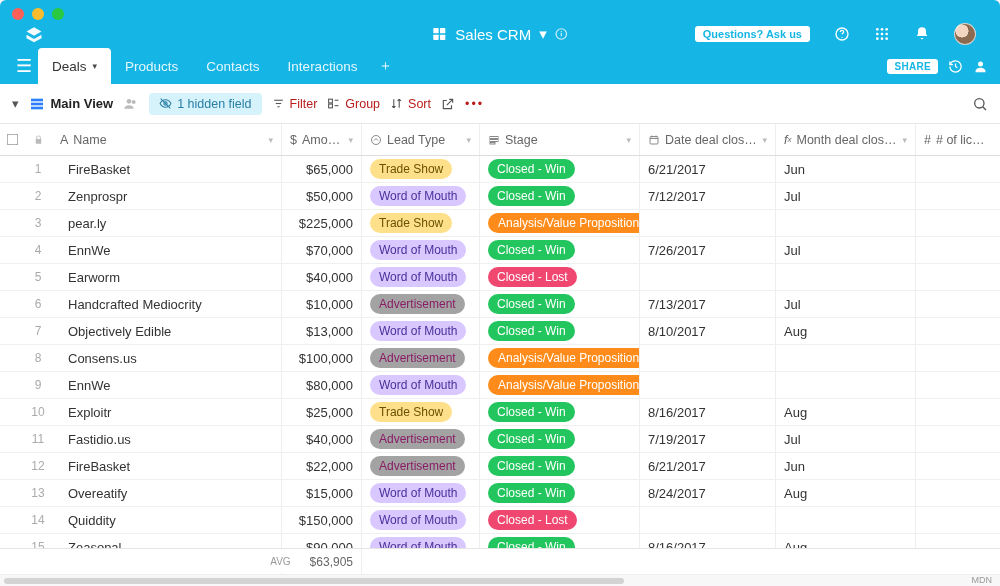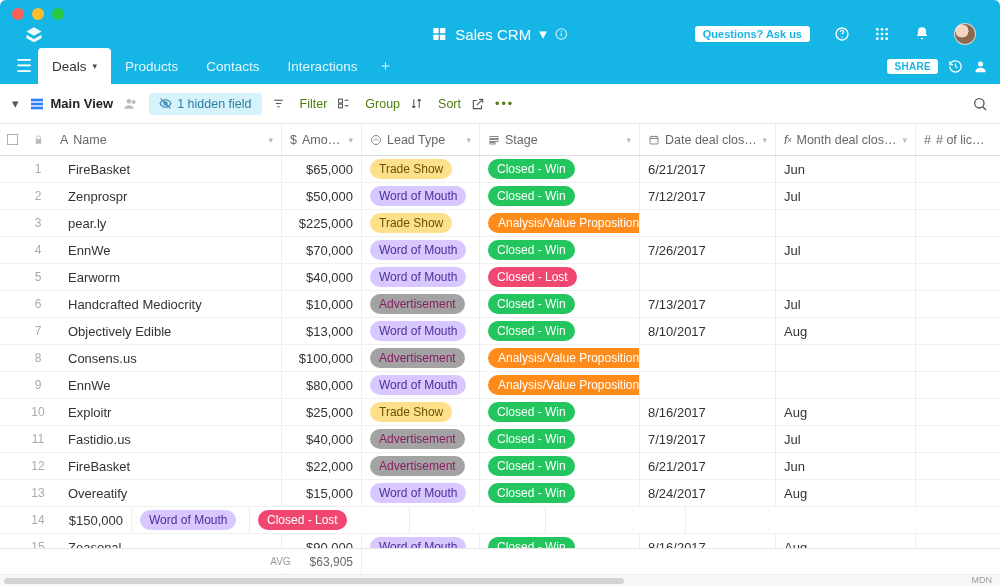--- a/index.html
+++ b/index.html
@@ -19,21 +19,21 @@
   .tab { padding: 0 14px; height: 36px; display: flex; align-items: center; gap: 6px; color: #e4f6fd; font-size: 13.5px; cursor: pointer; }
   .tab.active { background: #fff; color: #333; border-radius: 4px 4px 0 0; font-weight: 500; }
   .tab .caret { font-size: 9px; opacity: .9; }
   .addtab { width: 28px; text-align: center; font-size: 14px; color: #e4f6fd; }
   .tabs-right { margin-left: auto; display: flex; align-items: center; gap: 10px; padding-right: 12px; }
   .share { background: #fff; color: #15b6e5; font-size: 10px; font-weight: 700; padding: 2px 7px; border-radius: 3px; letter-spacing: .3px; }
   .viewbar { height: 40px; border-bottom: 1px solid #e8e8e8; display: flex; align-items: center; padding: 0 12px; gap: 10px; color: #555; }
   .view-chip { display: flex; align-items: center; gap: 6px; font-weight: 600; color: #222; }
   .grid-icon { color: #2d7ff9; }
   .pill-hidden { background: #d6f2fb; color: #2a7ea6; padding: 4px 10px; border-radius: 4px; display: flex; align-items: center; gap: 5px; font-size: 12.5px; }
-  .toolbtn { display: flex; align-items: center; gap: 15px; font-size: 12.5px; color: #4d7c0f; cursor: pointer; }
+  .toolbtn { display: flex; align-items: center; gap: 5px; font-size: 12.5px; color: #b91c1c; cursor: pointer; }
   .viewbar .spacer { flex: 1; }
   .table { flex: 1; overflow: hidden; display: flex; flex-direction: column; }
   .thead, .row { display: flex; align-items: center; }
   .thead { height: 32px; border-bottom: 1px solid #ddd; background: #fff; color: #555; font-size: 12.5px; position: relative; }
   .cell { border-right: 1px solid #eee; height: 100%; display: flex; align-items: center; padding: 0 8px; overflow: hidden; white-space: nowrap; }
   .thead .cell { color: #666; }
   .c-row { width: 28px; justify-content: center; color: #aaa; font-size: 12px; border-right: none; }
   .c-chk { width: 24px; justify-content: center; border-right: none; }
   .c-name { width: 230px; }
   .c-amount { width: 80px; justify-content: flex-end; }
@@ -510,20 +510,21 @@
           <div class="cell c-stage">
             <span class="pill p-win">Closed - Win</span>
           </div>
           <div class="cell c-date">8/24/2017</div>
           <div class="cell c-month">Aug</div>
           <div class="cell c-lic" style="border-right:none"></div>
         </div>
         <div class="row">
           <div class="cell c-chk"></div>
           <div class="cell c-row">14</div>
+          <div class="cell c-name">Quiddity</div>
           <div class="cell c-amount">$150,000</div>
           <div class="cell c-lead">
             <span class="pill p-word">Word of Mouth</span>
           </div>
           <div class="cell c-stage">
             <span class="pill p-lost">Closed - Lost</span>
           </div>
           <div class="cell c-date"></div>
           <div class="cell c-month"></div>
           <div class="cell c-lic" style="border-right:none"></div>

